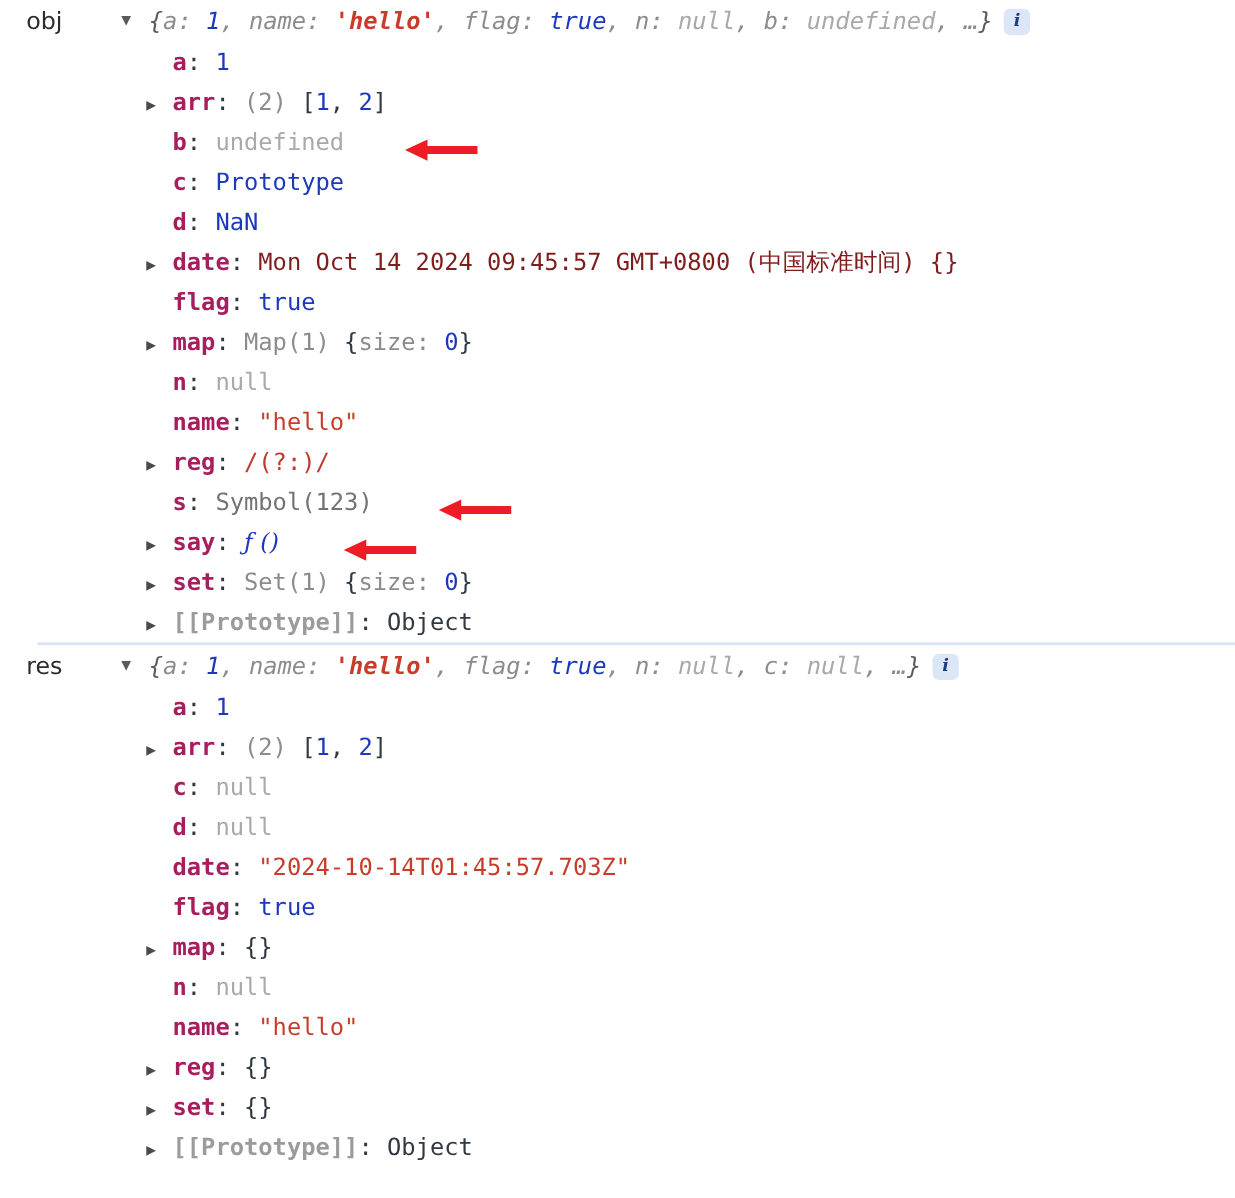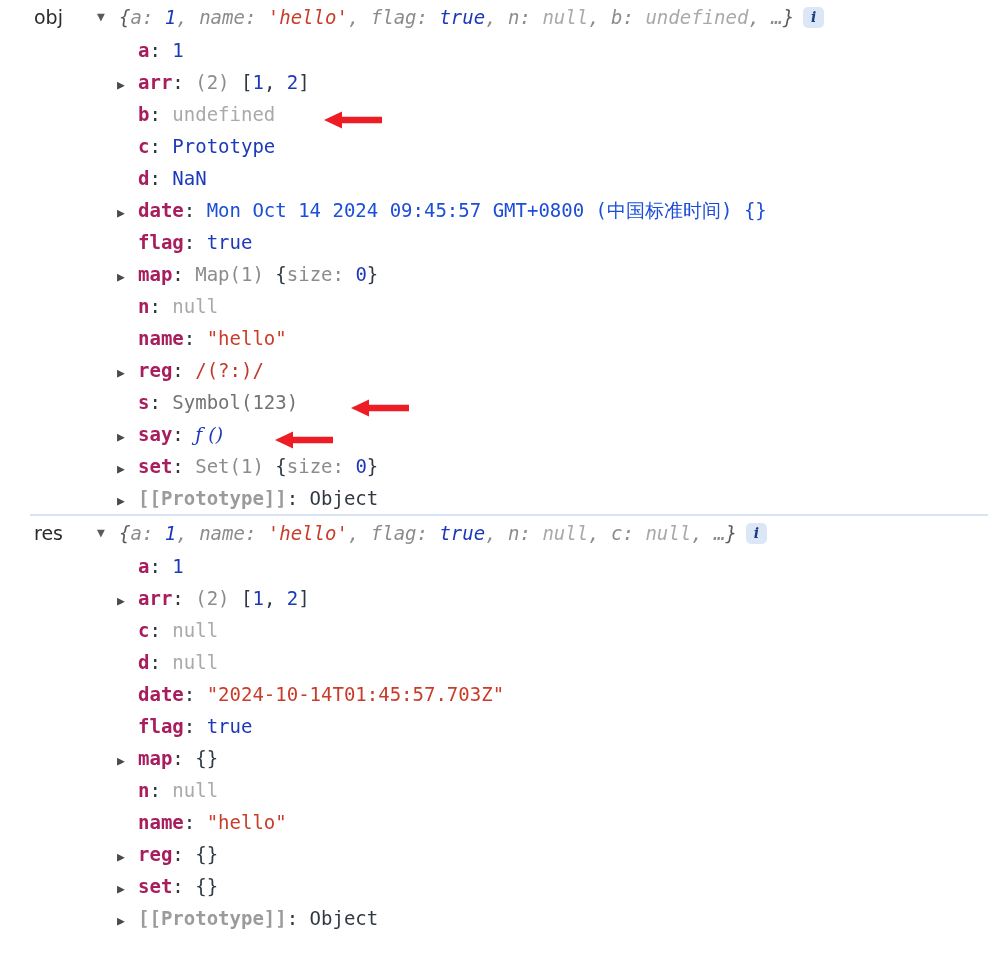--- a/index.html
+++ b/index.html
@@ -39,21 +39,21 @@
   
   .group-header {
     display: flex;
     align-items: flex-start;
     height: 34px;
     padding-top: 5px;
     box-sizing: border-box;
   }
   .group-label {
     width: 97px;
-    padding-left: 34px;
+    padding-left: 21px;
     box-sizing: border-box;
     font-family: "DejaVu Sans", "Liberation Sans", sans-serif;
     font-size: 19px;
     color: #2b2b2b;
     line-height: 24px;
     white-space: pre;
   }
   .disclosure {
     width: 22px;
     flex: none;
@@ -69,21 +69,21 @@
     font-family: "DejaVu Sans Mono", "Liberation Mono", monospace;
     font-style: italic;
     font-size: 19px;
     line-height: 24px;
     color: #8c8c8c;
     white-space: pre;
   }
   .preview .brace { color: #5c5c5c; font-style: italic; }
   .preview .pkey  { color: #8c8c8c; font-style: italic; }
   .preview .num   { color: #1c39bb; font-style: italic; }
-  .preview .str   { color: #c93c29; font-style: italic; }
+  .preview .str   { color: #c93c29; font-style: italic; font-weight: bold; }
   .preview .bool  { color: #1c39bb; font-style: italic; }
   .preview .nul   { color: #a9a9a9; font-style: italic; }
   .preview .undef { color: #a9a9a9; font-style: italic; }
   .preview .ell   { color: #8c8c8c; font-style: italic; }
 
   .info-badge {
     display: inline-block;
     width: 21px;
     height: 21px;
     margin-left: 9px;
@@ -133,21 +133,21 @@
   .v-num    { color: #1c39bb; }
   .v-str    { color: #c93c29; }
   .v-bool   { color: #1c39bb; }
   .v-null   { color: #a9a9a9; }
   .v-undef  { color: #a9a9a9; }
   .v-gray   { color: #8c8c8c; }
   .v-dark   { color: #303942; }
   .v-regex  { color: #c0392b; }
   .v-symbol { color: #737373; }
   .v-fn     { color: #1c39bb; font-family: "DejaVu Serif","Liberation Serif",serif; font-style: italic; }
-  .v-date   { color: #1d4ed8; }
+  .v-date   { color: #7f1d1d; }
 
   
   .arrow {
     position: absolute;
     width: 62px;
     height: 22px;
     pointer-events: none;
   }
 </style>
 </head>

